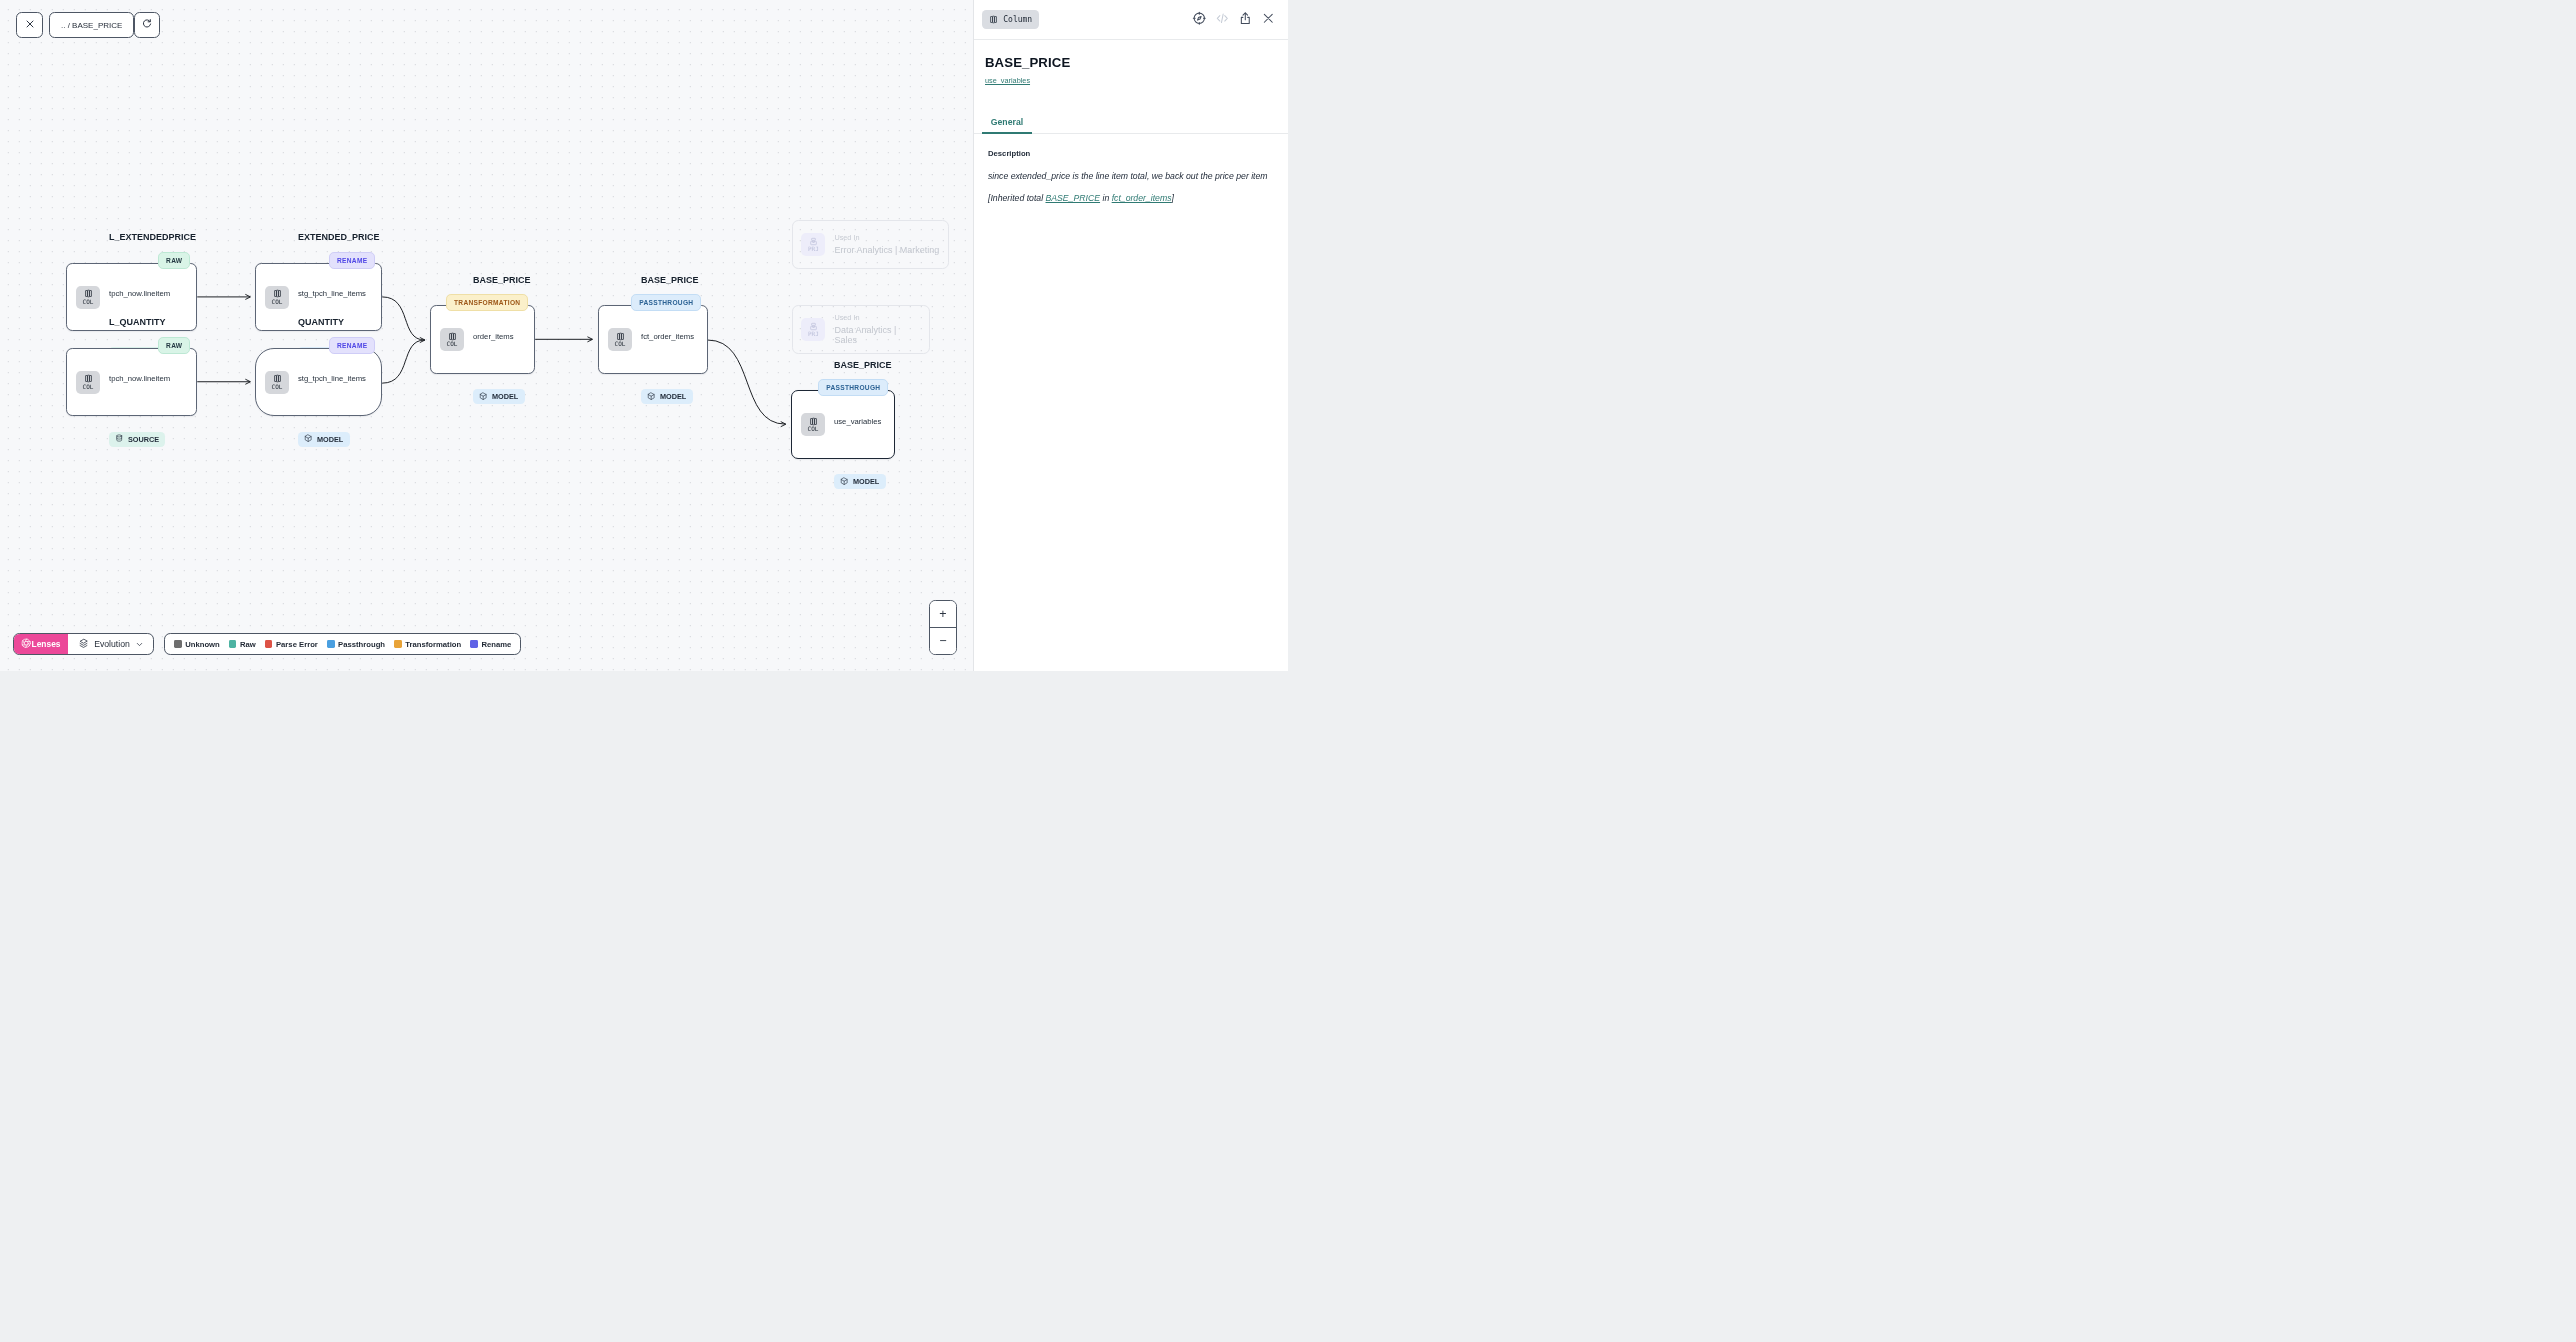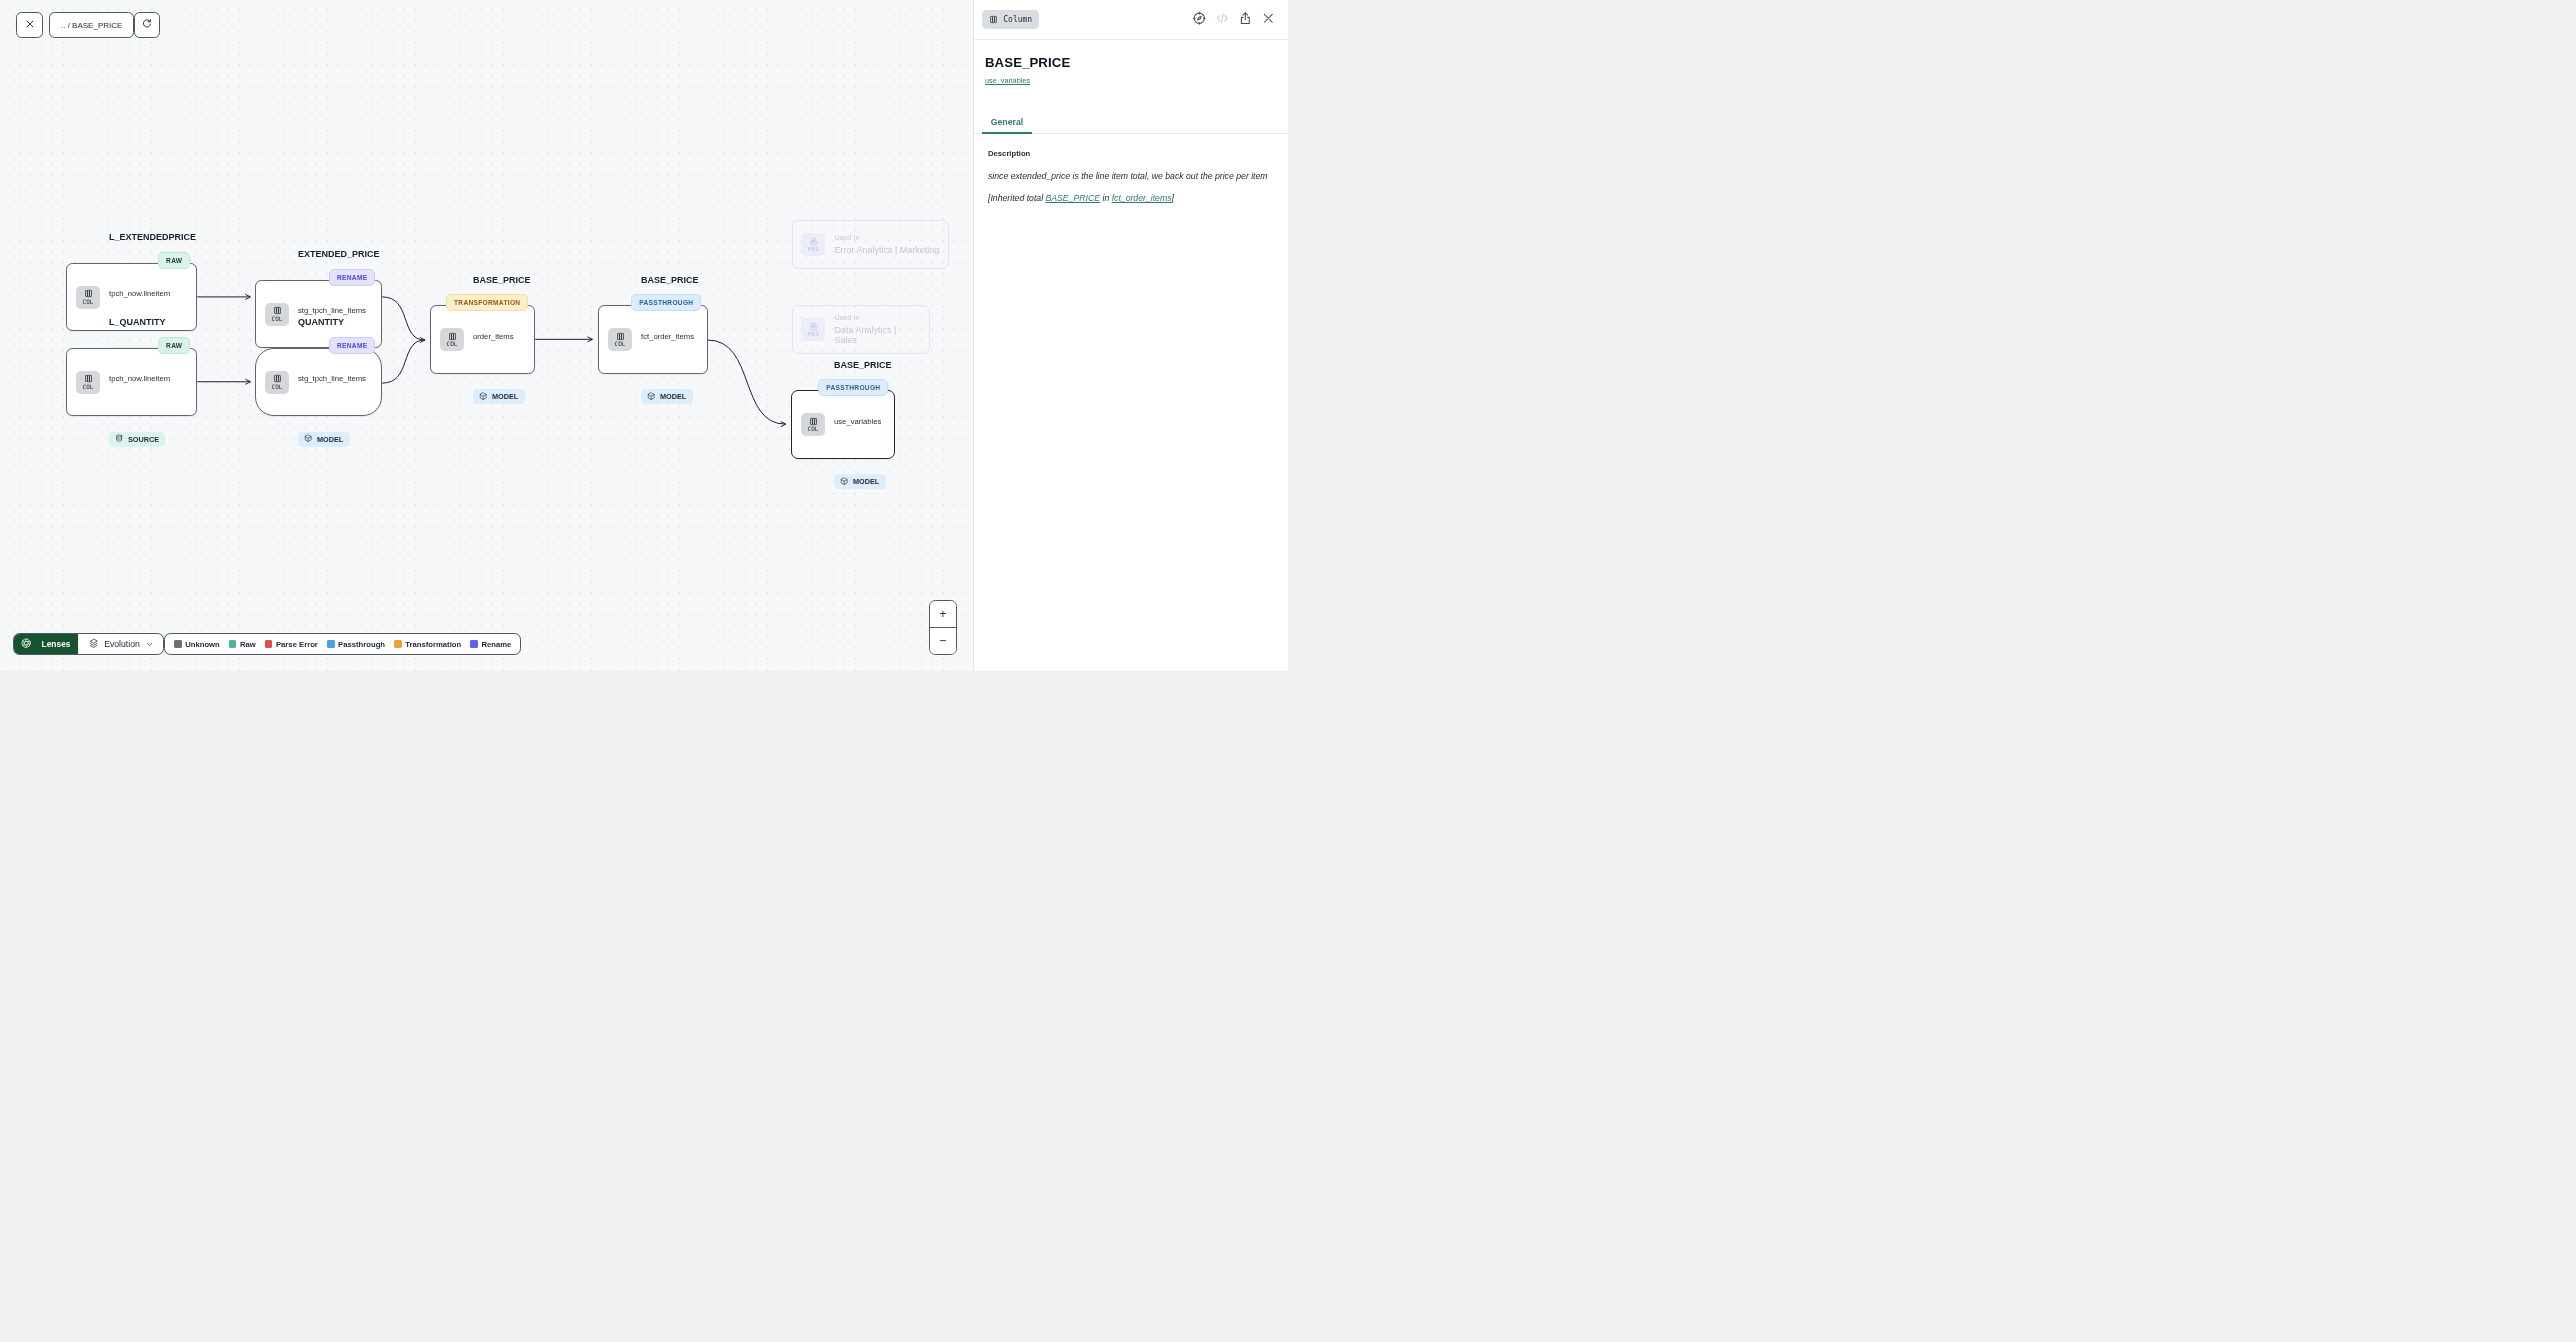--- a/index.html
+++ b/index.html
@@ -80,21 +80,21 @@
   .g-body { margin-left:9px; }
   .g-label { font-size:7.3px; color:#c6cad2; line-height:9px; }
   .g-name  { font-size:9px; color:#c2c6ce; margin-top:2.8px; line-height:10.4px; }
 
   
   .lens-ctl {
     position:absolute; left:12.5px; top:633px; height:22px; display:flex; align-items:stretch;
     border:0.7px solid #4d5664; border-radius:6.3px; overflow:hidden; background:#fff;
   }
   .lens-seg {
-    background:#14532d; color:#fff; display:flex; align-items:center; gap:10px; padding:0 7.7px;
+    background:#ec4899; color:#fff; display:flex; align-items:center; gap:0; padding:0 7.7px;
     font-size:8.4px; font-weight:600; cursor:pointer;
   }
   .lens-seg svg { width:10.4px; height:10.4px; stroke:#fff; stroke-width:1.7; fill:none; stroke-linecap:round; }
   .evo-seg {
     display:flex; align-items:center; gap:5.6px; padding:0 8.4px; font-size:8.7px; font-weight:500;
     color:#1f2733; cursor:pointer; border-left:0.7px solid #fff;
   }
   .evo-seg svg { width:11px; height:11px; stroke:#2c3442; stroke-width:1.7; fill:none; stroke-linecap:round; stroke-linejoin:round; }
   .evo-seg .chev { width:9px; height:9px; }
 
@@ -260,21 +260,21 @@
               <ellipse cx="12" cy="5.5" rx="7" ry="3"></ellipse>
               <path d="M5 5.5 v6 c0 1.7 3.1 3 7 3 s7 -1.3 7 -3 v-6"></path>
               <path d="M5 11.5 v6 c0 1.7 3.1 3 7 3 s7 -1.3 7 -3 v-6"></path>
             </svg>
         </span>
         <span>SOURCE</span>
       </div>
     </div>
   </div>
 
-  <div class="node" style="left:255px; top:263px; width:127px; height:68px;margin-top:17px;">
+  <div class="node" style="left:255px; top:263px; width:127px; height:68px;">
     <span class="n-badge rename">RENAME</span>
     <div class="col-ic">
       <svg viewBox="0 0 24 24">
           <rect x="4" y="4" width="5" height="16" rx="1"></rect>
           <rect x="9.5" y="3" width="5" height="18" rx="1"></rect>
           <rect x="15" y="4" width="5" height="16" rx="1"></rect>
         </svg>
       <span class="col-txt">COL</span>
     </div>
     <div class="node-body">

